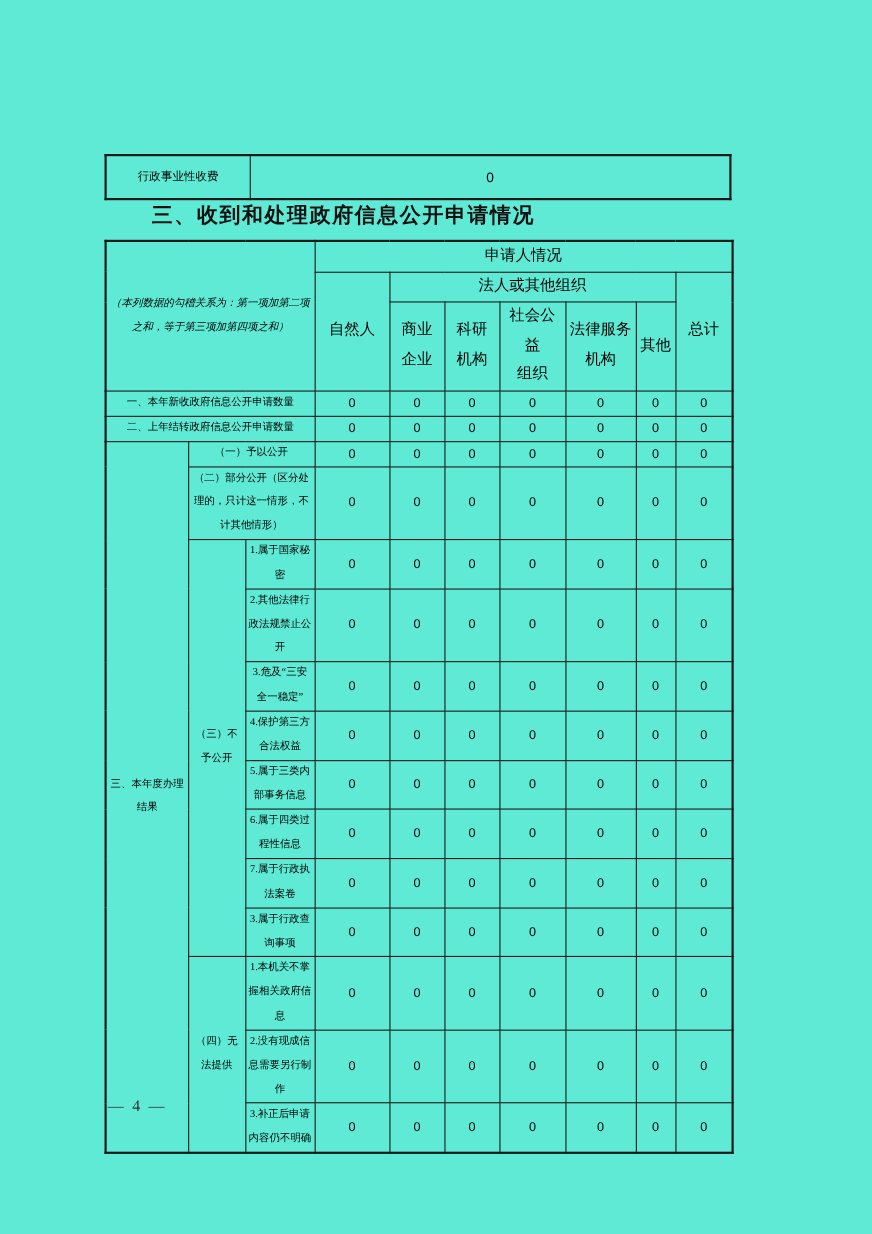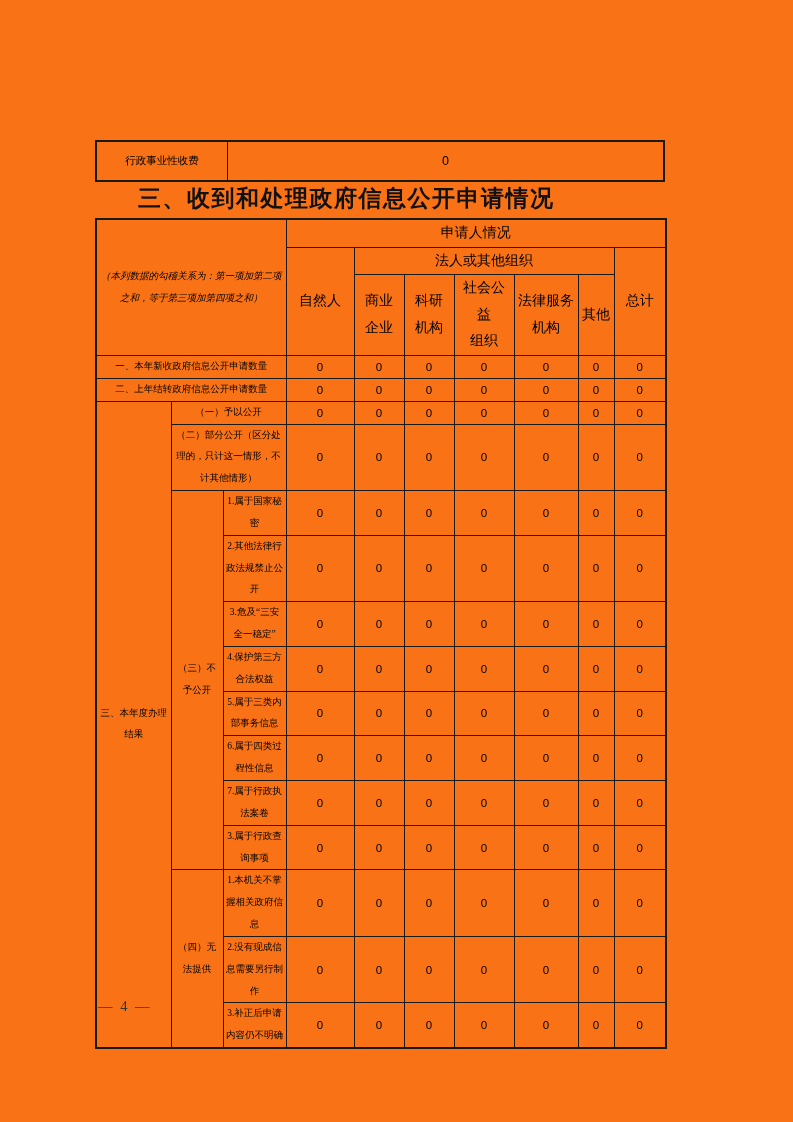--- a/index.html
+++ b/index.html
@@ -1,20 +1,20 @@
 <!DOCTYPE html>
 <html><head>
 <meta charset="utf-8">
 <style>
   html, body { margin: 0; padding: 0; background: #ffffff; }
   .page {
     position: relative;
     width: 793px;
     height: 1122px;
-    background: #f97316;
+    background: #5eead4;
     font-family: "Liberation Serif", serif;
     color: #000000;
     overflow: hidden;
   }
 
   
   .fee-table {
     position: absolute;
     left: 95px; top: 140px;
     width: 570px;
@@ -26,21 +26,21 @@
   .fee-label { width: 128px; text-align: center; font-size: 10.5px; }
   .fee-value { text-align: center; font-size: 12.5px; font-family: "Liberation Sans", sans-serif; }
 
   
   .heading {
     position: absolute;
     left: 138px; top: 183px;
     margin: 0;
     font-family: Liberation Sans, sans-serif;
     font-weight: bold;
-    font-size: 23px;
+    font-size: 19px;
     letter-spacing: 1.5px;
     color: #111;
     white-space: nowrap;
   }
 
   
   .main-table {
     position: absolute;
     left: 95px; top: 218px;
     width: 570px;

